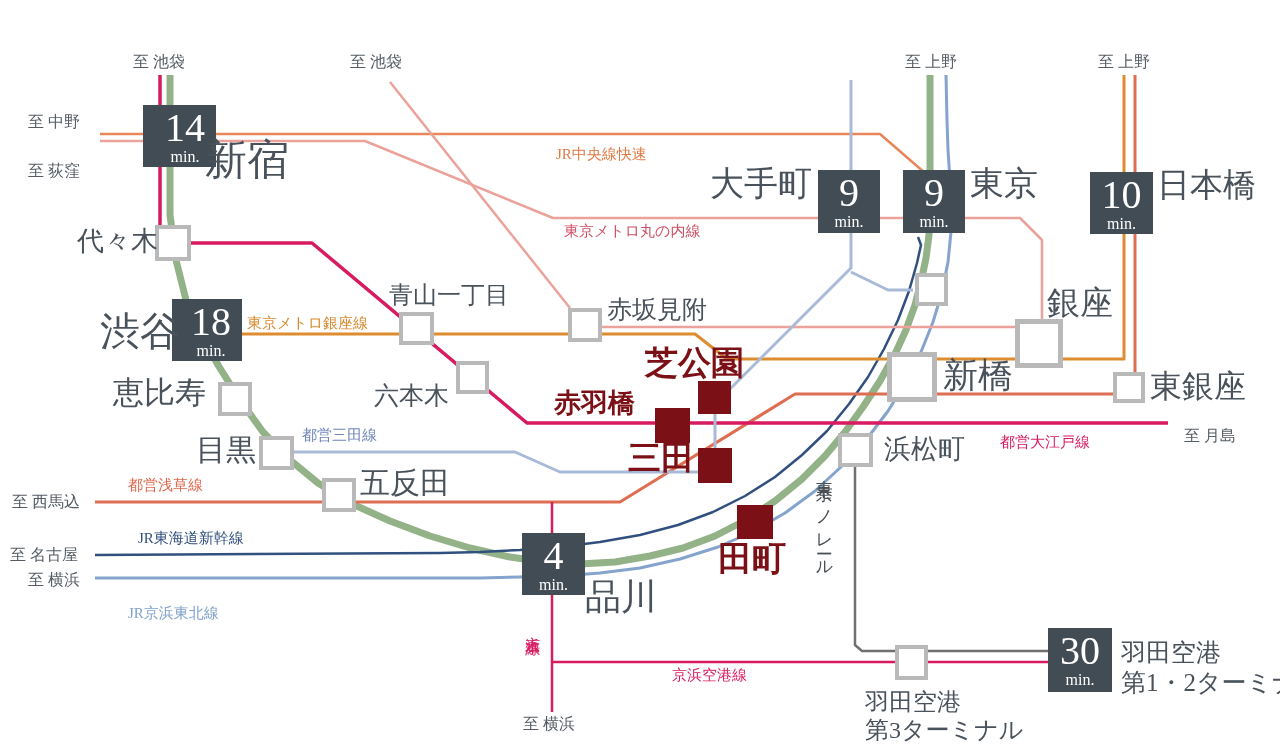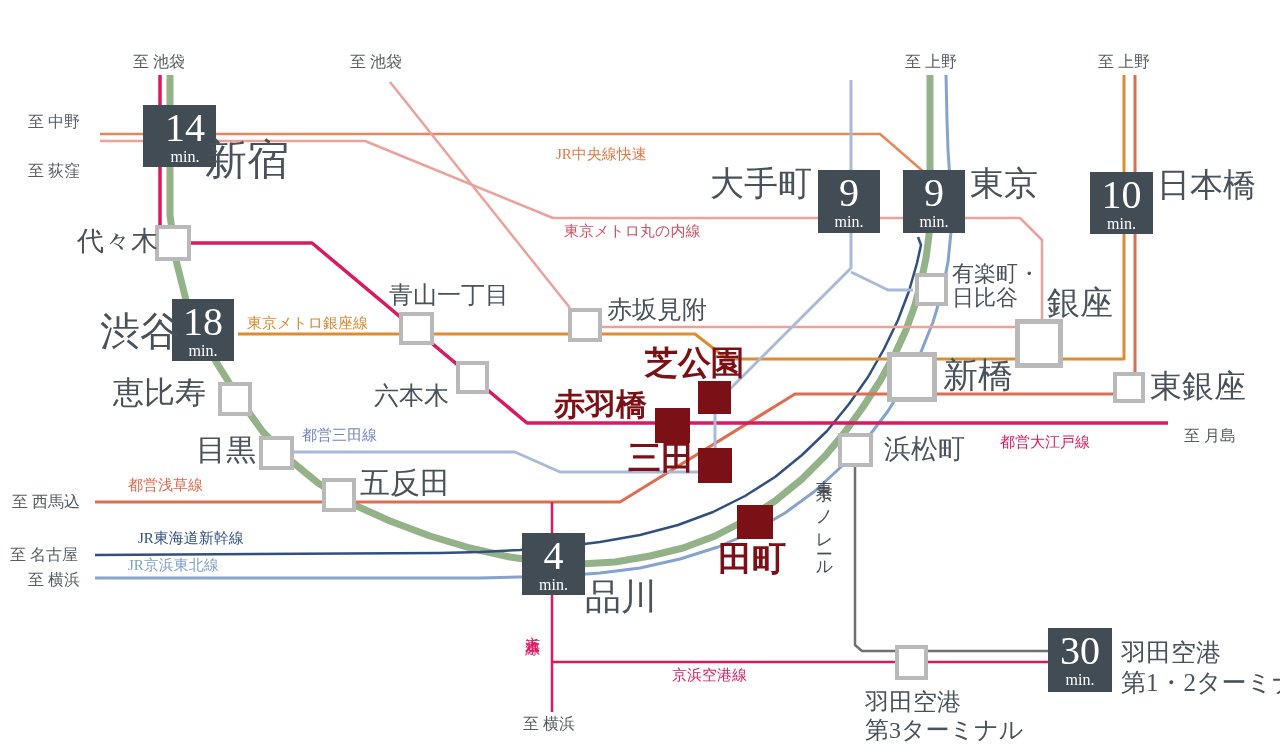--- a/index.html
+++ b/index.html
@@ -81,21 +81,21 @@
 
   <div class="sq" style="left:698px;top:381px;width:33px;height:33px;"></div>
   <div class="sq" style="left:655px;top:408px;width:35px;height:35px;"></div>
   <div class="sq" style="left:698px;top:448px;width:34px;height:35px;"></div>
   <div class="sq" style="left:737px;top:505px;width:36px;height:34px;"></div>
 
   <div class="badge" style="left:143px;top:105px;width:62px;height:62px;padding-left:11px;">
     <div class="num">14</div>
     <div class="unit">min.</div>
   </div>
-  <div class="badge" style="left:172px;top:299px;width:62px;height:62px;">
+  <div class="badge" style="left:172px;top:299px;width:62px;height:62px;padding-left:8px;">
     <div class="num">18</div>
     <div class="unit">min.</div>
   </div>
   <div class="badge" style="left:818px;top:170px;width:62px;height:63px;">
     <div class="num">9</div>
     <div class="unit">min.</div>
   </div>
   <div class="badge" style="left:903px;top:170px;width:62px;height:63px;">
     <div class="num">9</div>
     <div class="unit">min.</div>
@@ -131,47 +131,43 @@
   <div class="lbl st" style="left:113px;top:377px;font-size:31px;">恵比寿</div>
   <div class="lbl st" style="left:196px;top:434px;font-size:30px;">目黒</div>
   <div class="lbl st" style="left:360px;top:467px;font-size:30px;">五反田</div>
   <div class="lbl st" style="left:585px;top:579px;font-size:36px;">品川</div>
   <div class="lbl st" style="left:389px;top:283px;font-size:24px;">青山一丁目</div>
   <div class="lbl st" style="left:374px;top:383px;font-size:25px;">六本木</div>
   <div class="lbl st" style="left:607px;top:297px;font-size:25px;">赤坂見附</div>
   <div class="lbl st" style="left:710px;top:166px;font-size:34px;">大手町</div>
   <div class="lbl st" style="left:970px;top:166px;font-size:34px;">東京</div>
   <div class="lbl st" style="left:1157px;top:168px;font-size:33px;">日本橋</div>
-  <div class="lbl st" style="left:952px;top:262px;font-size:22px;line-height:24px;">
-    <div>有楽町・</div>
-    <div>日比谷</div>
-  </div>
   <div class="lbl st" style="left:1047px;top:286px;font-size:33px;">銀座</div>
   <div class="lbl st" style="left:943px;top:358px;font-size:35px;">新橋</div>
   <div class="lbl st" style="left:1150px;top:370px;font-size:32px;">東銀座</div>
   <div class="lbl st" style="left:884px;top:435px;font-size:27px;font-family:Liberation Serif, serif;">浜松町</div>
   <div class="lbl st" style="left:865px;top:688px;font-size:24px;line-height:28px;">
     <div>羽田空港</div>
     <div>第3ターミナル</div>
   </div>
   <div class="lbl st" style="left:1121px;top:638px;font-size:25px;line-height:30px;">
     <div>羽田空港</div>
     <div>第1・2ターミナル</div>
   </div>
 
   <div class="lbl hl" style="left:645px;top:346px;font-size:33px;">芝公園</div>
-  <div class="lbl hl" style="left:554px;top:389px;font-size:31px;">赤羽橋</div>
+  <div class="lbl hl" style="left:554px;top:389px;font-size:27px;">赤羽橋</div>
   <div class="lbl hl" style="left:628px;top:441px;font-size:33px;">三田</div>
   <div class="lbl hl" style="left:718px;top:541px;font-size:34px;">田町</div>
 
   <div class="lbl ll c-chuo" style="left:556px;top:147px;">JR中央線快速</div>
   <div class="lbl ll c-maru" style="left:564px;top:224px;">東京メトロ丸の内線</div>
   <div class="lbl ll c-ginza" style="left:247px;top:316px;">東京メトロ銀座線</div>
   <div class="lbl ll c-mita" style="left:302px;top:428px;">都営三田線</div>
   <div class="lbl ll c-asakusa" style="left:128px;top:478px;">都営浅草線</div>
   <div class="lbl ll c-oedo" style="left:1000px;top:435px;">都営大江戸線</div>
   <div class="lbl ll c-shink" style="left:128px;top:531px;">JR東海道新幹線</div>
-  <div class="lbl ll c-kt" style="left:128px;top:558px;">JR京浜東北線</div>
+  <div class="lbl ll c-kt" style="left:128px;top:606px;">JR京浜東北線</div>
   <div class="lbl ll c-oedo" style="left:672px;top:668px;">京浜空港線</div>
   <div class="lbl ll c-oedo vert" style="left:524px;top:624px;letter-spacing:2px;">京浜本線</div>
   <div class="lbl c-mono vert" style="left:815px;top:467px;font-size:17px;letter-spacing:4px;">東京モノレール</div>
 
 </div>
 
 </body></html>

